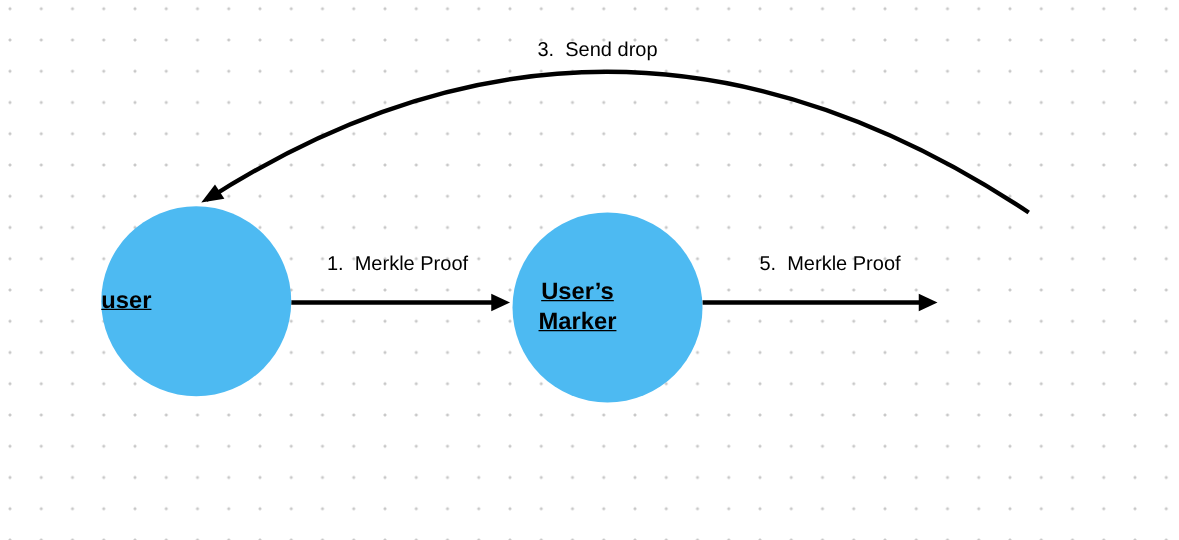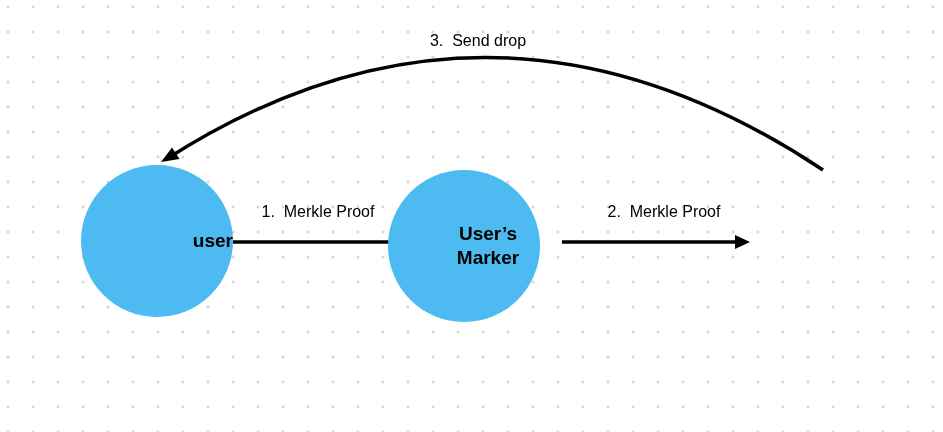--- a/index.html
+++ b/index.html
@@ -35,41 +35,42 @@
     stroke: none;
   }
   .node {
     position: absolute;
     width: 152px;
     height: 152px;
     border-radius: 50%;
     background: var(--node-fill, #4dbaf2);
     display: flex;
     align-items: center;
-    justify-content: flex-end;
+    justify-content: flex-start;
     text-align: center;
+    text-decoration: underline;
   }
   .node-label {
     display: block;
     max-width: 104px;
     font-size: 19px;
     font-weight: 700;
     line-height: 24px;
     color: var(--node-text, #000000);
   }
   .edge-label {
     position: absolute;
     transform: translate(-50%, -50%);
     font-size: 16px;
     font-weight: 400;
     color: var(--label-text, #000000);
     white-space: pre;
   }
   #node-user    { left: 81px;  top: 165px; }
-  #node-marker  { left: 388px; top: 170px; }
+  #node-marker  { left: 410px; top: 170px; }
   #node-parent  { left: 751px; top: 173px; }
   #edge-label-1 { left: 318px; top: 212px; }
   #edge-label-2 { left: 664px; top: 212px; }
   #edge-label-3 { left: 478px; top: 41px;  }
 </style>
 </head>
 <body>
 
 <div class="canvas">
 
@@ -89,17 +90,17 @@
     <span class="node-label">user</span>
   </div>
 
   <div class="node" id="node-marker">
     <span class="node-label">User’s Marker</span>
   </div>
 
 
   <div class="edge-label" id="edge-label-1">1.  Merkle Proof</div>
 
-  <div class="edge-label" id="edge-label-2">2.  Merkle Proof</div>
+  <div class="edge-label" id="edge-label-2">5.  Merkle Proof</div>
 
   <div class="edge-label" id="edge-label-3">3.  Send drop</div>
 
 </div>
 
 </body></html>

